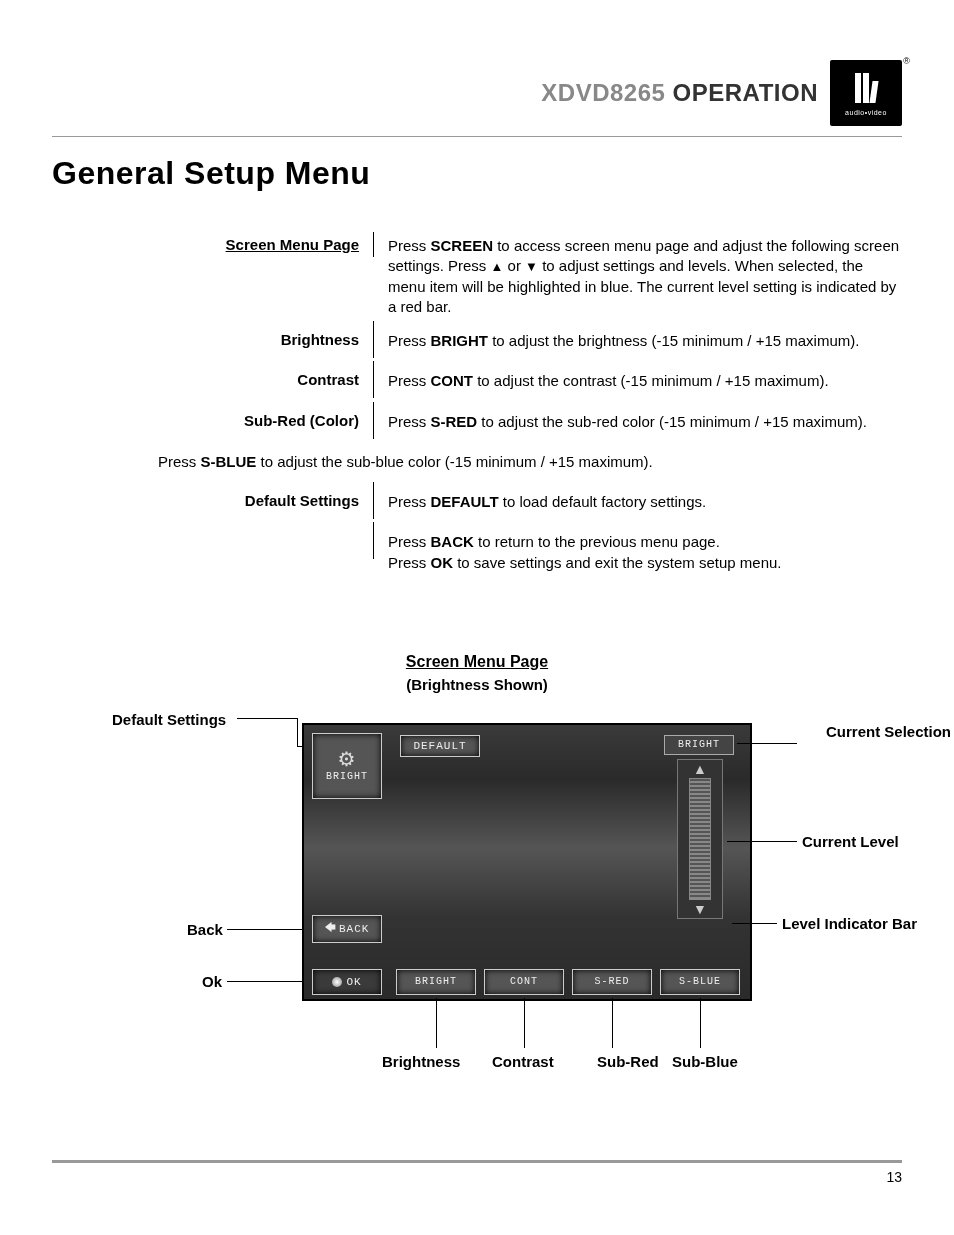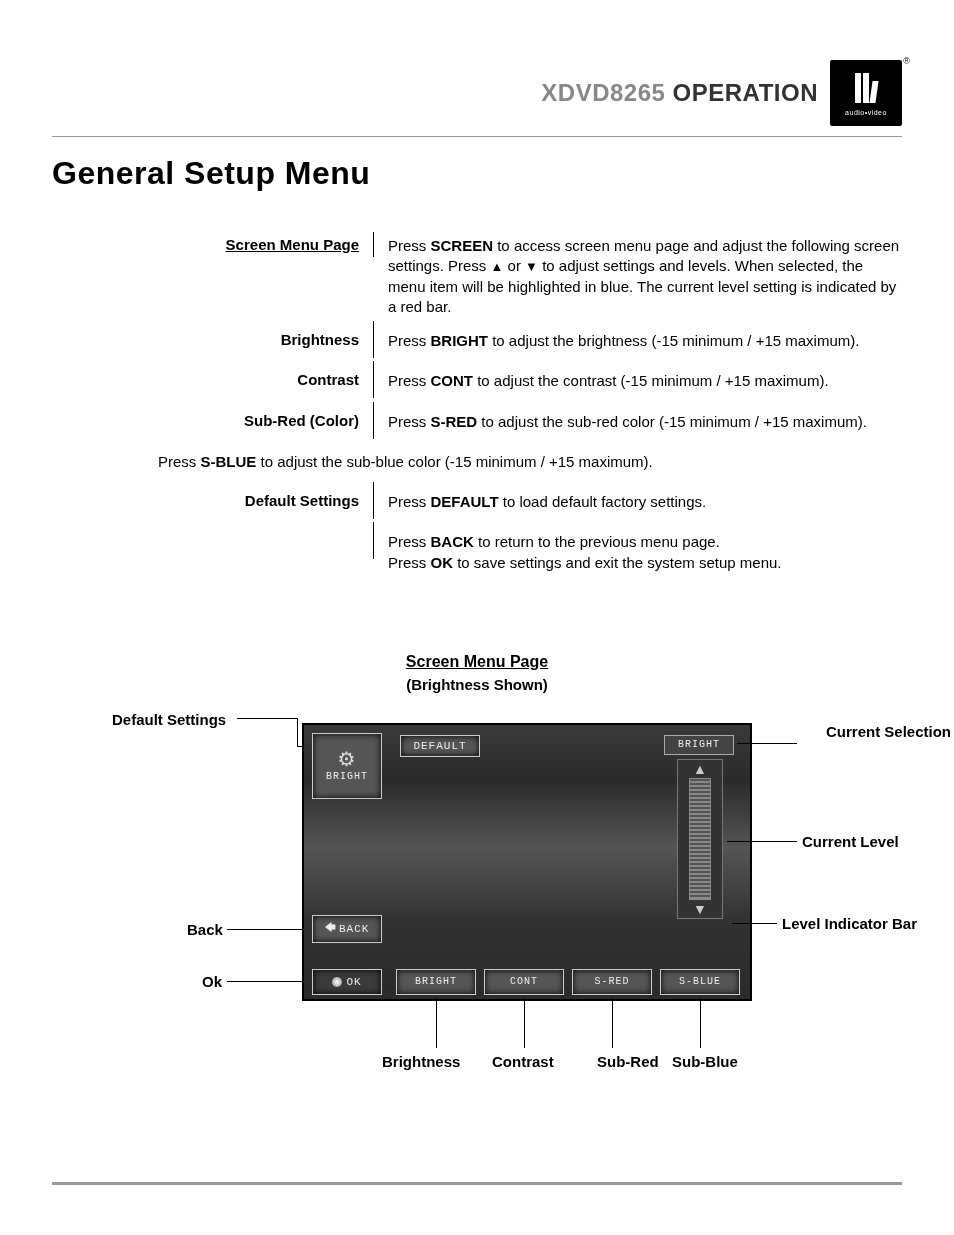--- a/index.html
+++ b/index.html
@@ -220,14 +220,15 @@
       <div class="callout" style="left:545px; top:330px;">Sub-Red</div>
 
       <div class="line vline" style="left:648px; top:275px; height:50px;"></div>
       <div class="callout" style="left:620px; top:330px;">Sub-Blue</div>
 
     </div>
   </div>
 
   <div class="footer-area">
     <hr class="hr-bottom">
+    <div class="pagenum">13</div>
   </div>
 </div>
 
 </body></html>

